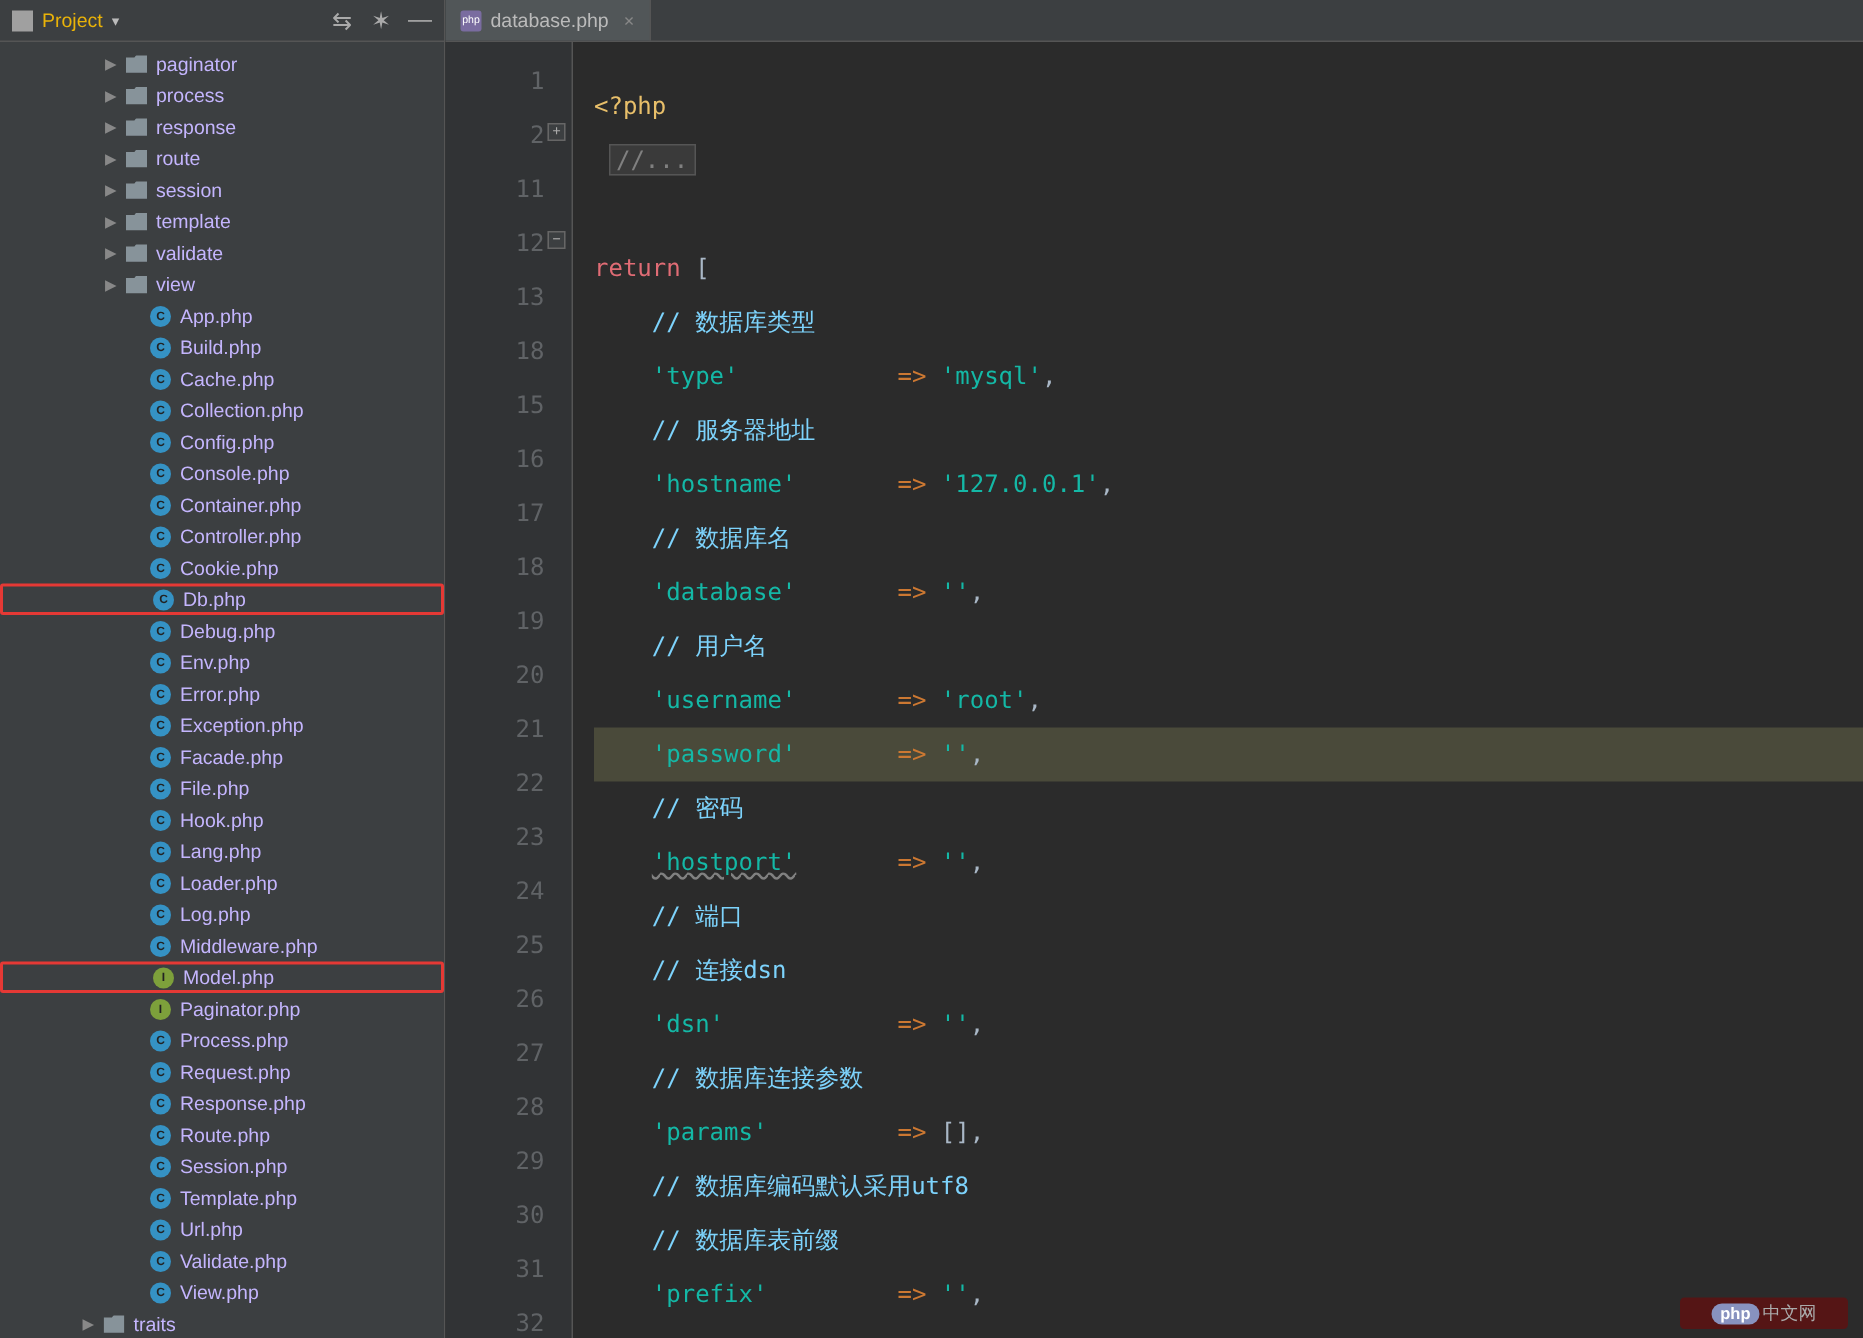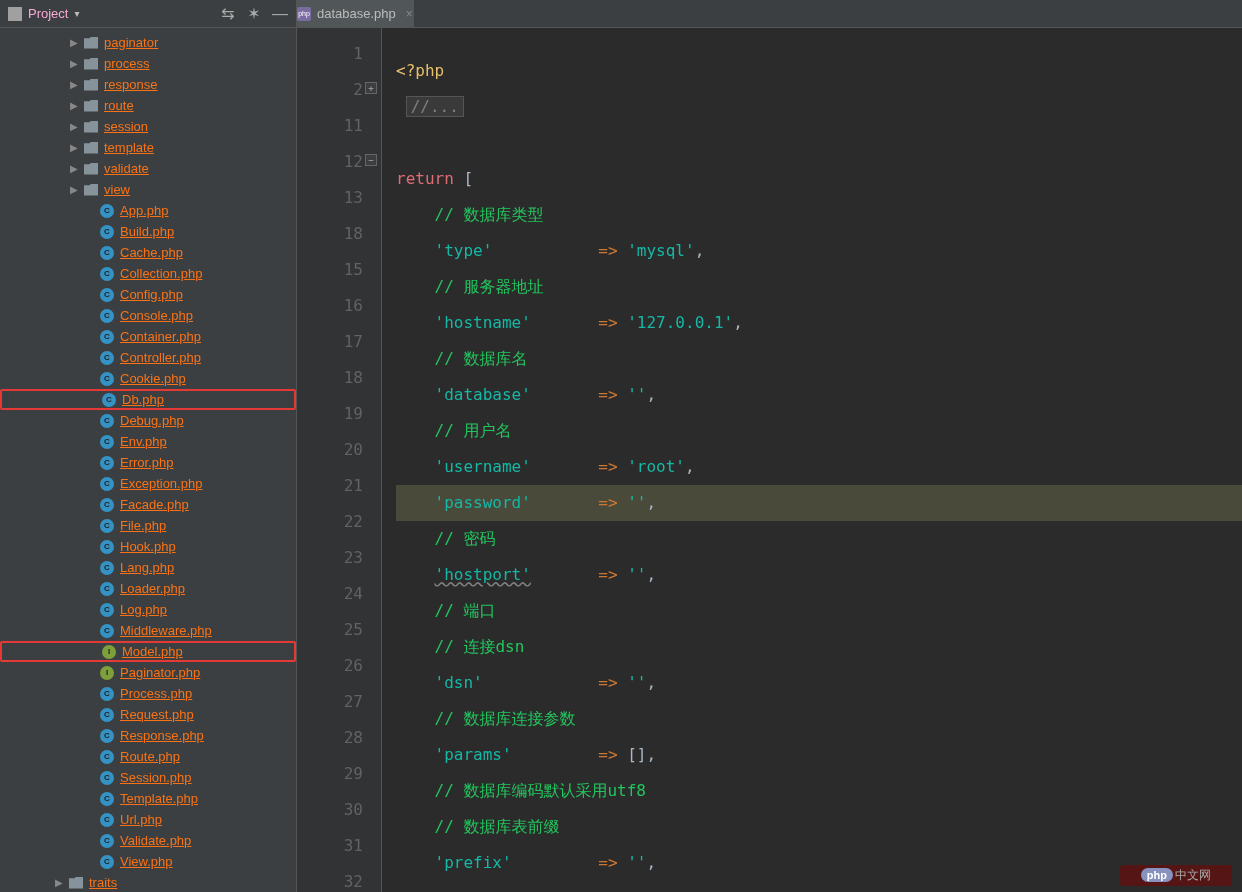--- a/index.html
+++ b/index.html
@@ -38,21 +38,21 @@
       align-items: center;
       gap: 6px;
     }
     .project-icon {
       width: 14px;
       height: 14px;
       background: #a0a0a0;
       display: inline-block;
     }
     .sidebar-title {
-      color: #f9a8d4;
+      color: #eab308;
       font-size: 13px;
     }
     .dropdown-arrow {
       color: #bbb;
       font-size: 10px;
     }
     .sidebar-header-right {
       display: flex;
       align-items: center;
       gap: 10px;
@@ -109,22 +109,21 @@
     }
     .file-icon.class-c {
       background: #3592c4;
       color: #222;
     }
     .file-icon.interface-i {
       background: #7da03b;
       color: #222;
     }
     .tree-label {
-      color: #f97316;
-      text-decoration: underline;
+      color: #c4b5fd;
     }
     .highlighted {
       border: 2px solid #e53935;
       border-radius: 2px;
     }
     .indent-1 { padding-left: 70px; }
     .indent-file { padding-left: 100px; }
     .indent-traits { padding-left: 55px; }
     .editor-area {
       flex: 1;
@@ -136,21 +135,21 @@
       height: 28px;
       background: #3c3f41;
       border-bottom: 1px solid #555;
       display: flex;
       align-items: center;
     }
     .tab {
       height: 100%;
       display: flex;
       align-items: center;
-      padding: 0 0;
+      padding: 0 10px;
       background: #515658;
       border-right: 1px solid #555;
       gap: 6px;
     }
     .tab-icon {
       width: 14px;
       height: 14px;
       background: #7a6ca0;
       border-radius: 2px;
       display: flex;
@@ -213,21 +212,21 @@
     }
     .code-line {
       height: 36px;
       white-space: pre;
     }
     .code-line.highlighted-line {
       background: #4a4a3a;
     }
     .tk-tag { color: #e8bf6a; }
     .tk-return { color: #e06c75; }
-    .tk-comment { color: #22c55e; }
+    .tk-comment { color: #7dd3fc; }
     .tk-string { color: #14b8a6; }
     .tk-arrow { color: #cc7832; }
     .tk-bracket { color: #a9b7c6; }
     .tk-underline { text-decoration: underline wavy #808080; }
     .folded-block {
       background: #3a3a3a;
       border: 1px solid #555;
       padding: 0 4px;
       color: #808080;
     }

